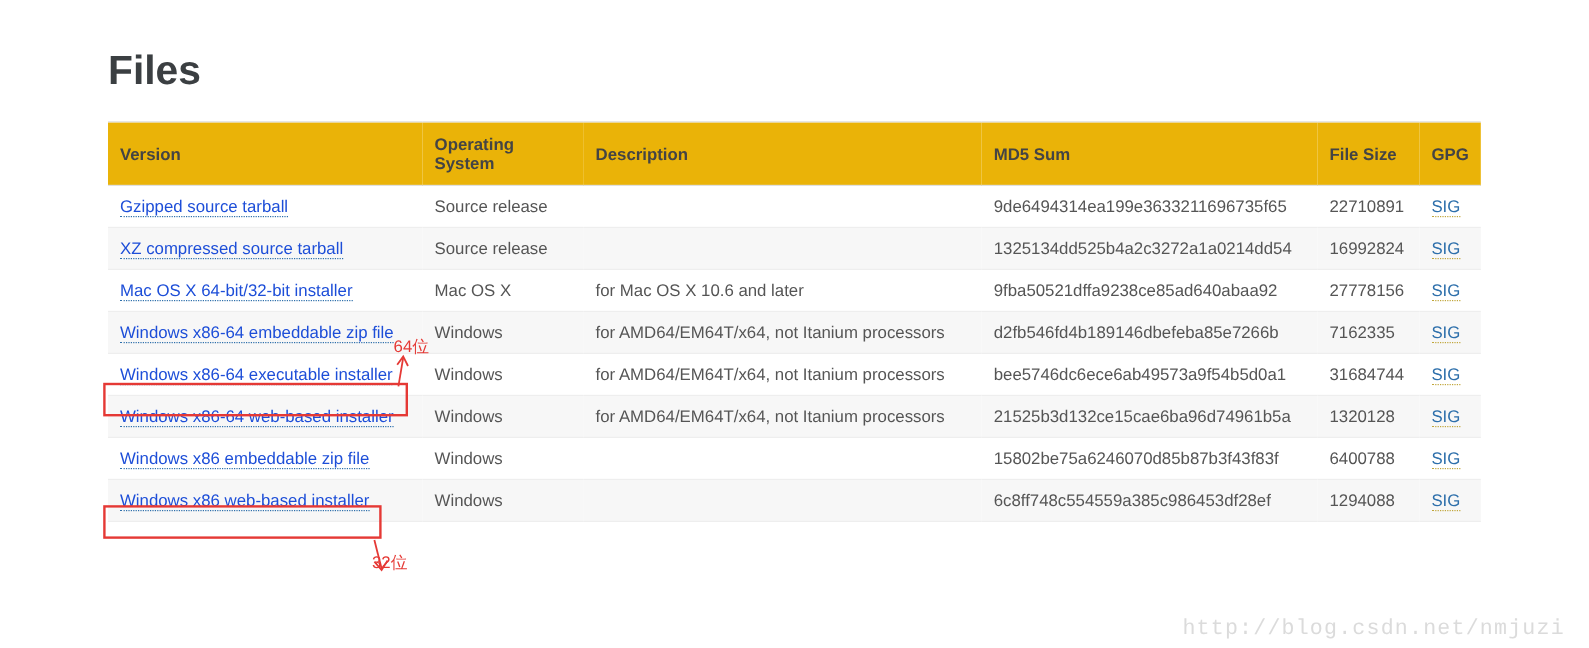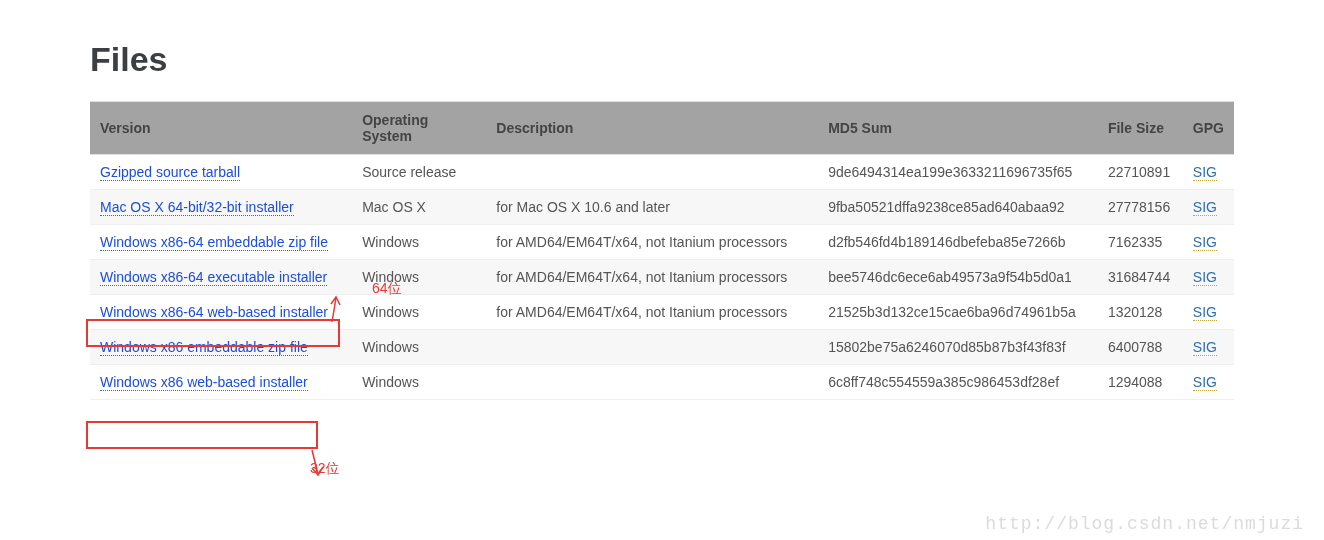--- a/index.html
+++ b/index.html
@@ -23,21 +23,21 @@
   }
   table {
     width: 100%;
     border-collapse: collapse;
     font-size: 14px;
   }
   thead th {
     text-align: left;
     font-weight: 600;
     color: #444;
-    background: #a3a3a3;
+    background: #eab308;
     padding: 10px 10px;
     border-top: 1px solid #e0e0e0;
     border-bottom: 1px solid #e0e0e0;
   }
   tbody td {
     padding: 9px 10px;
     border-bottom: 1px solid #eee;
     color: #555;
     vertical-align: middle;
   }
@@ -108,20 +108,28 @@
     <tbody id="tbody">
         <tr>
           <td><a href="#" class="link">Gzipped source tarball</a></td>
           <td>Source release</td>
           <td></td>
           <td>9de6494314ea199e3633211696735f65</td>
           <td>22710891</td>
           <td><a href="#" class="sig">SIG</a></td>
         </tr>
         <tr>
+          <td><a href="#" class="link">XZ compressed source tarball</a></td>
+          <td>Source release</td>
+          <td></td>
+          <td>1325134dd525b4a2c3272a1a0214dd54</td>
+          <td>16992824</td>
+          <td><a href="#" class="sig">SIG</a></td>
+        </tr>
+        <tr>
           <td><a href="#" class="link">Mac OS X 64-bit/32-bit installer</a></td>
           <td>Mac OS X</td>
           <td>for Mac OS X 10.6 and later</td>
           <td>9fba50521dffa9238ce85ad640abaa92</td>
           <td>27778156</td>
           <td><a href="#" class="sig">SIG</a></td>
         </tr>
         <tr>
           <td><a href="#" class="link">Windows x86-64 embeddable zip file</a></td>
           <td>Windows</td>
@@ -162,21 +170,21 @@
           <td>1294088</td>
           <td><a href="#" class="sig">SIG</a></td>
         </tr>
       </tbody>
   </table>
 </div>
 
 <div class="redbox" style="left:86px; top:319px; width:254px; height:28px;"></div>
 <div class="redbox" style="left:86px; top:421px; width:232px; height:28px;"></div>
 
-<div class="annotation" style="left:328px; top:280px;margin-left:44px;">64位</div>
+<div class="annotation" style="left:328px; top:280px;">64位</div>
 <div class="annotation" style="left:310px; top:460px;">32位</div>
 
 <svg class="arrow" style="left:322px; top:294px; width:20px; height:30px;" viewBox="0 0 20 30">
   <line x1="10" y1="28" x2="14" y2="4" stroke="#e53935" stroke-width="1.5"></line>
   <polyline points="9,10 14,3 18,11" fill="none" stroke="#e53935" stroke-width="1.5"></polyline>
 </svg>
 <svg class="arrow" style="left:306px; top:448px; width:20px; height:30px;" viewBox="0 0 20 30">
   <line x1="6" y1="2" x2="12" y2="26" stroke="#e53935" stroke-width="1.5"></line>
   <polyline points="6,20 12,27 17,19" fill="none" stroke="#e53935" stroke-width="1.5"></polyline>
 </svg>

